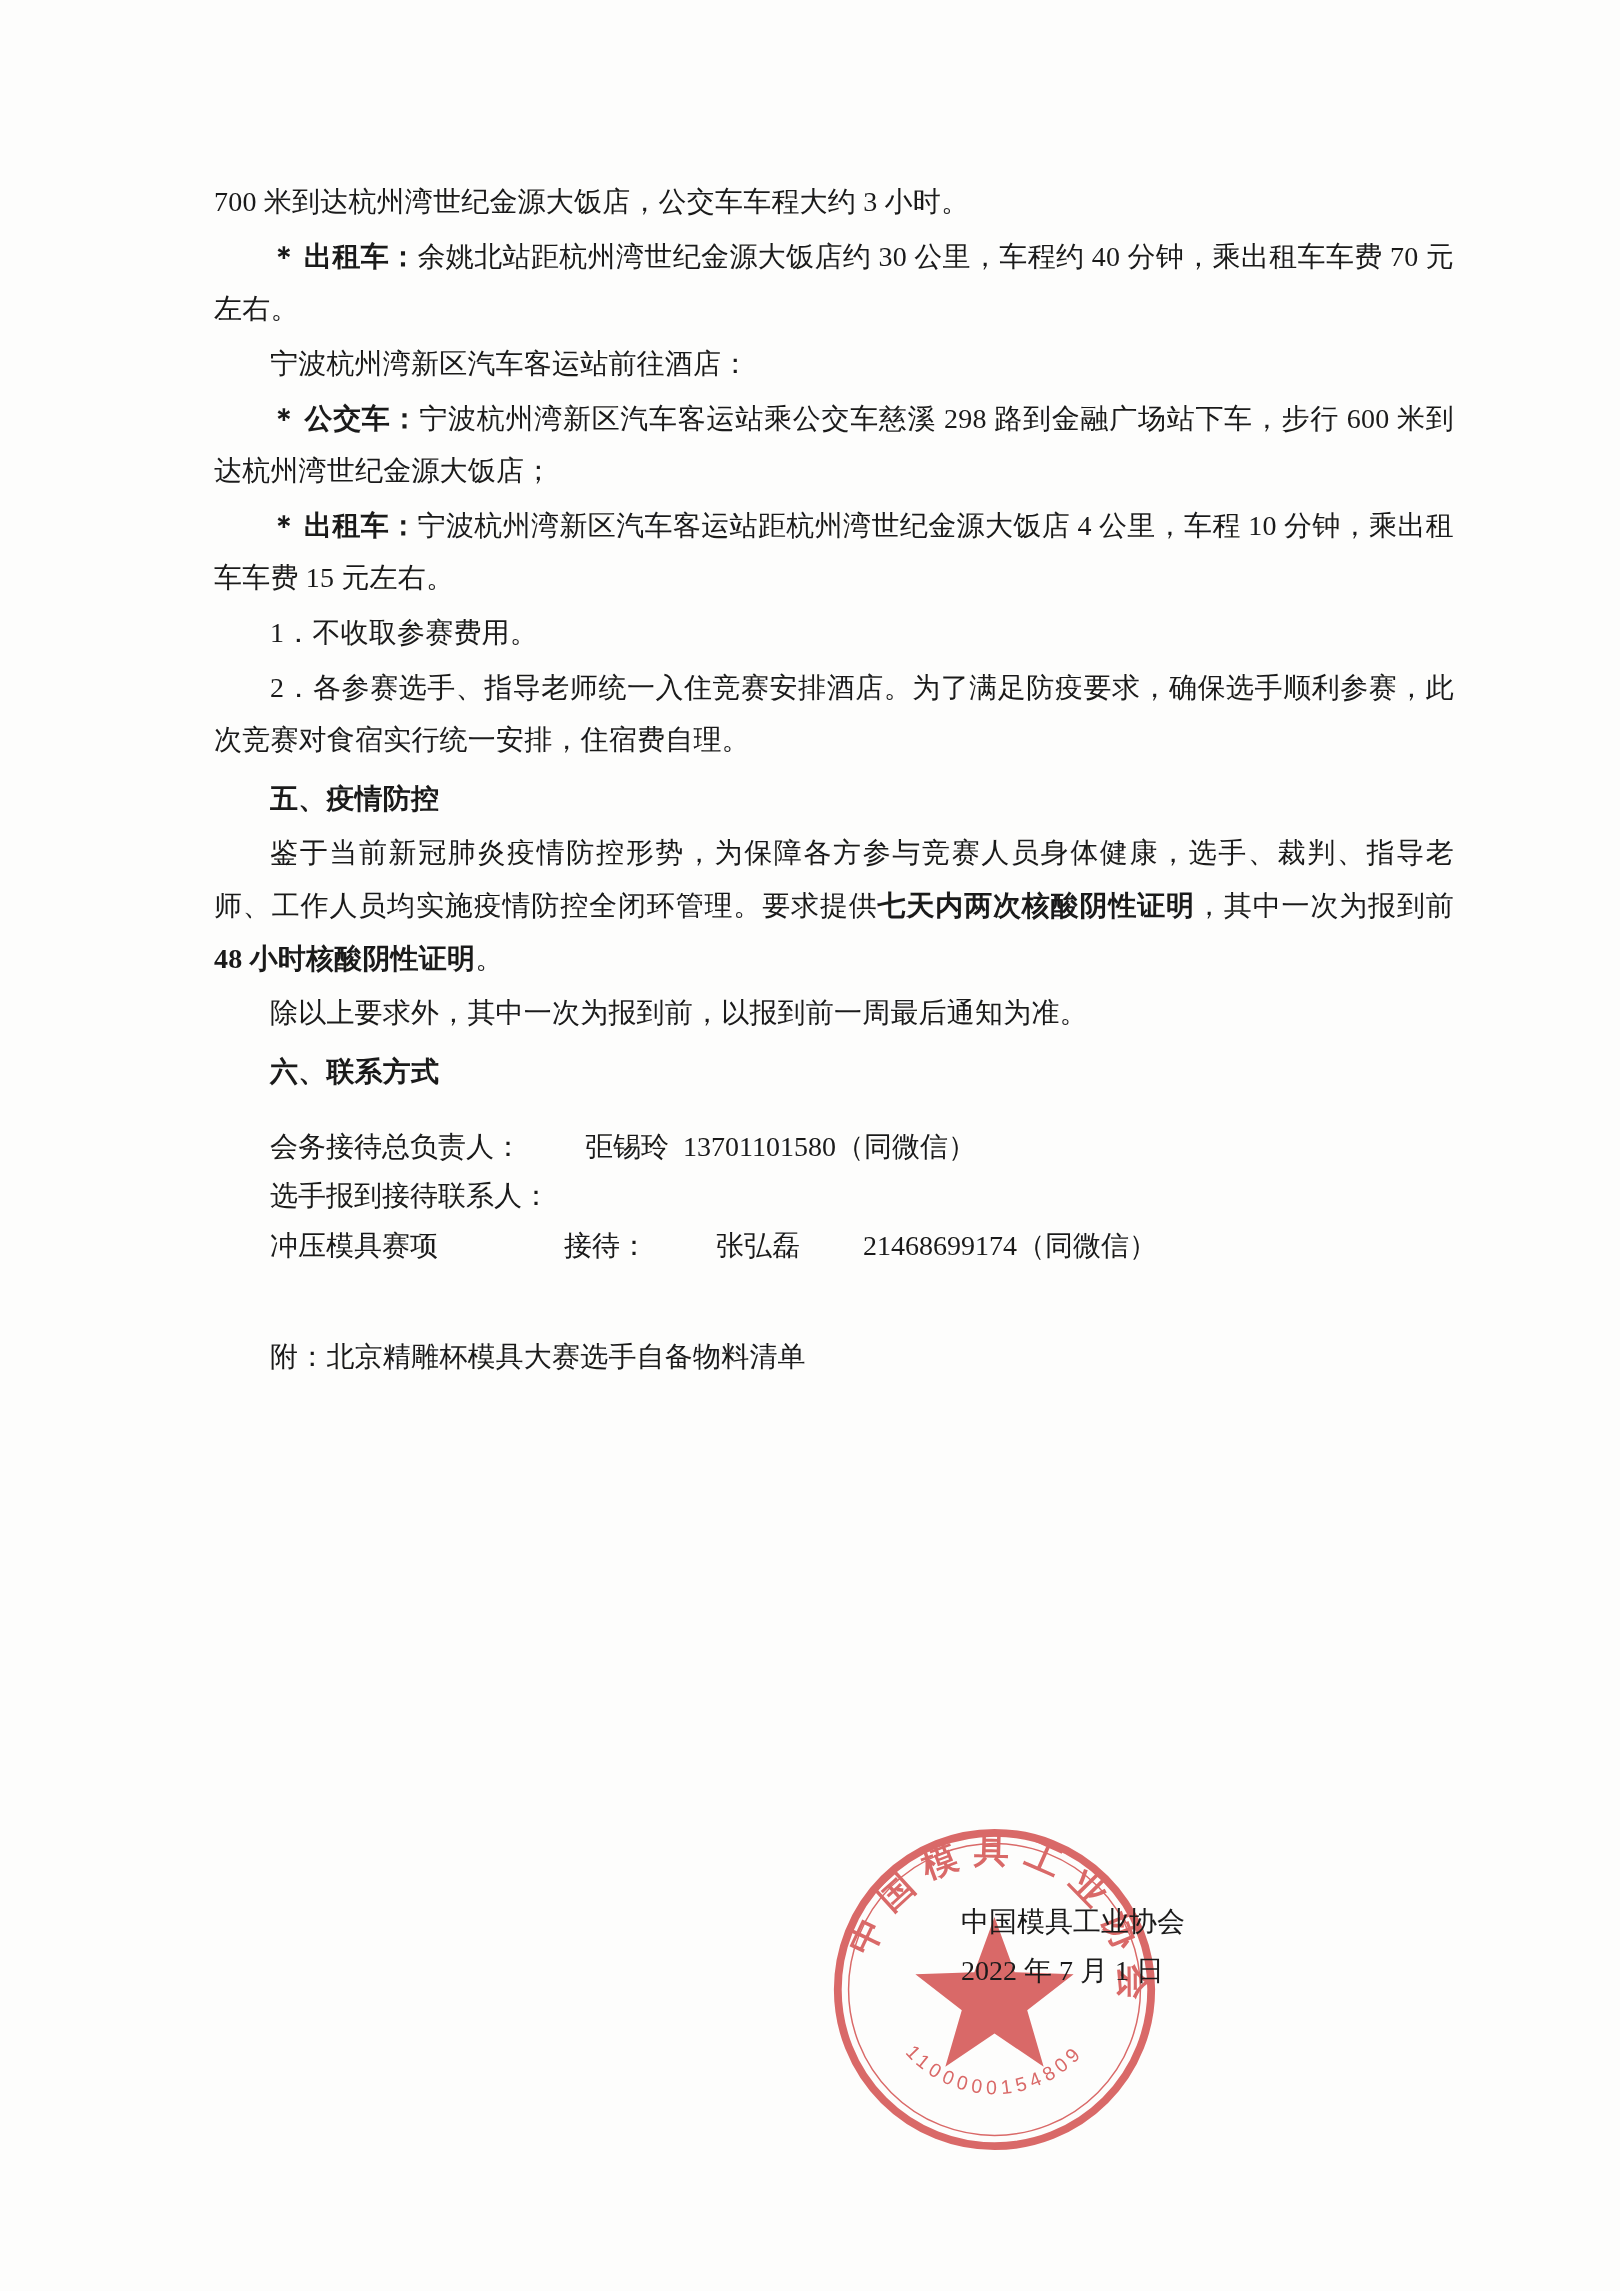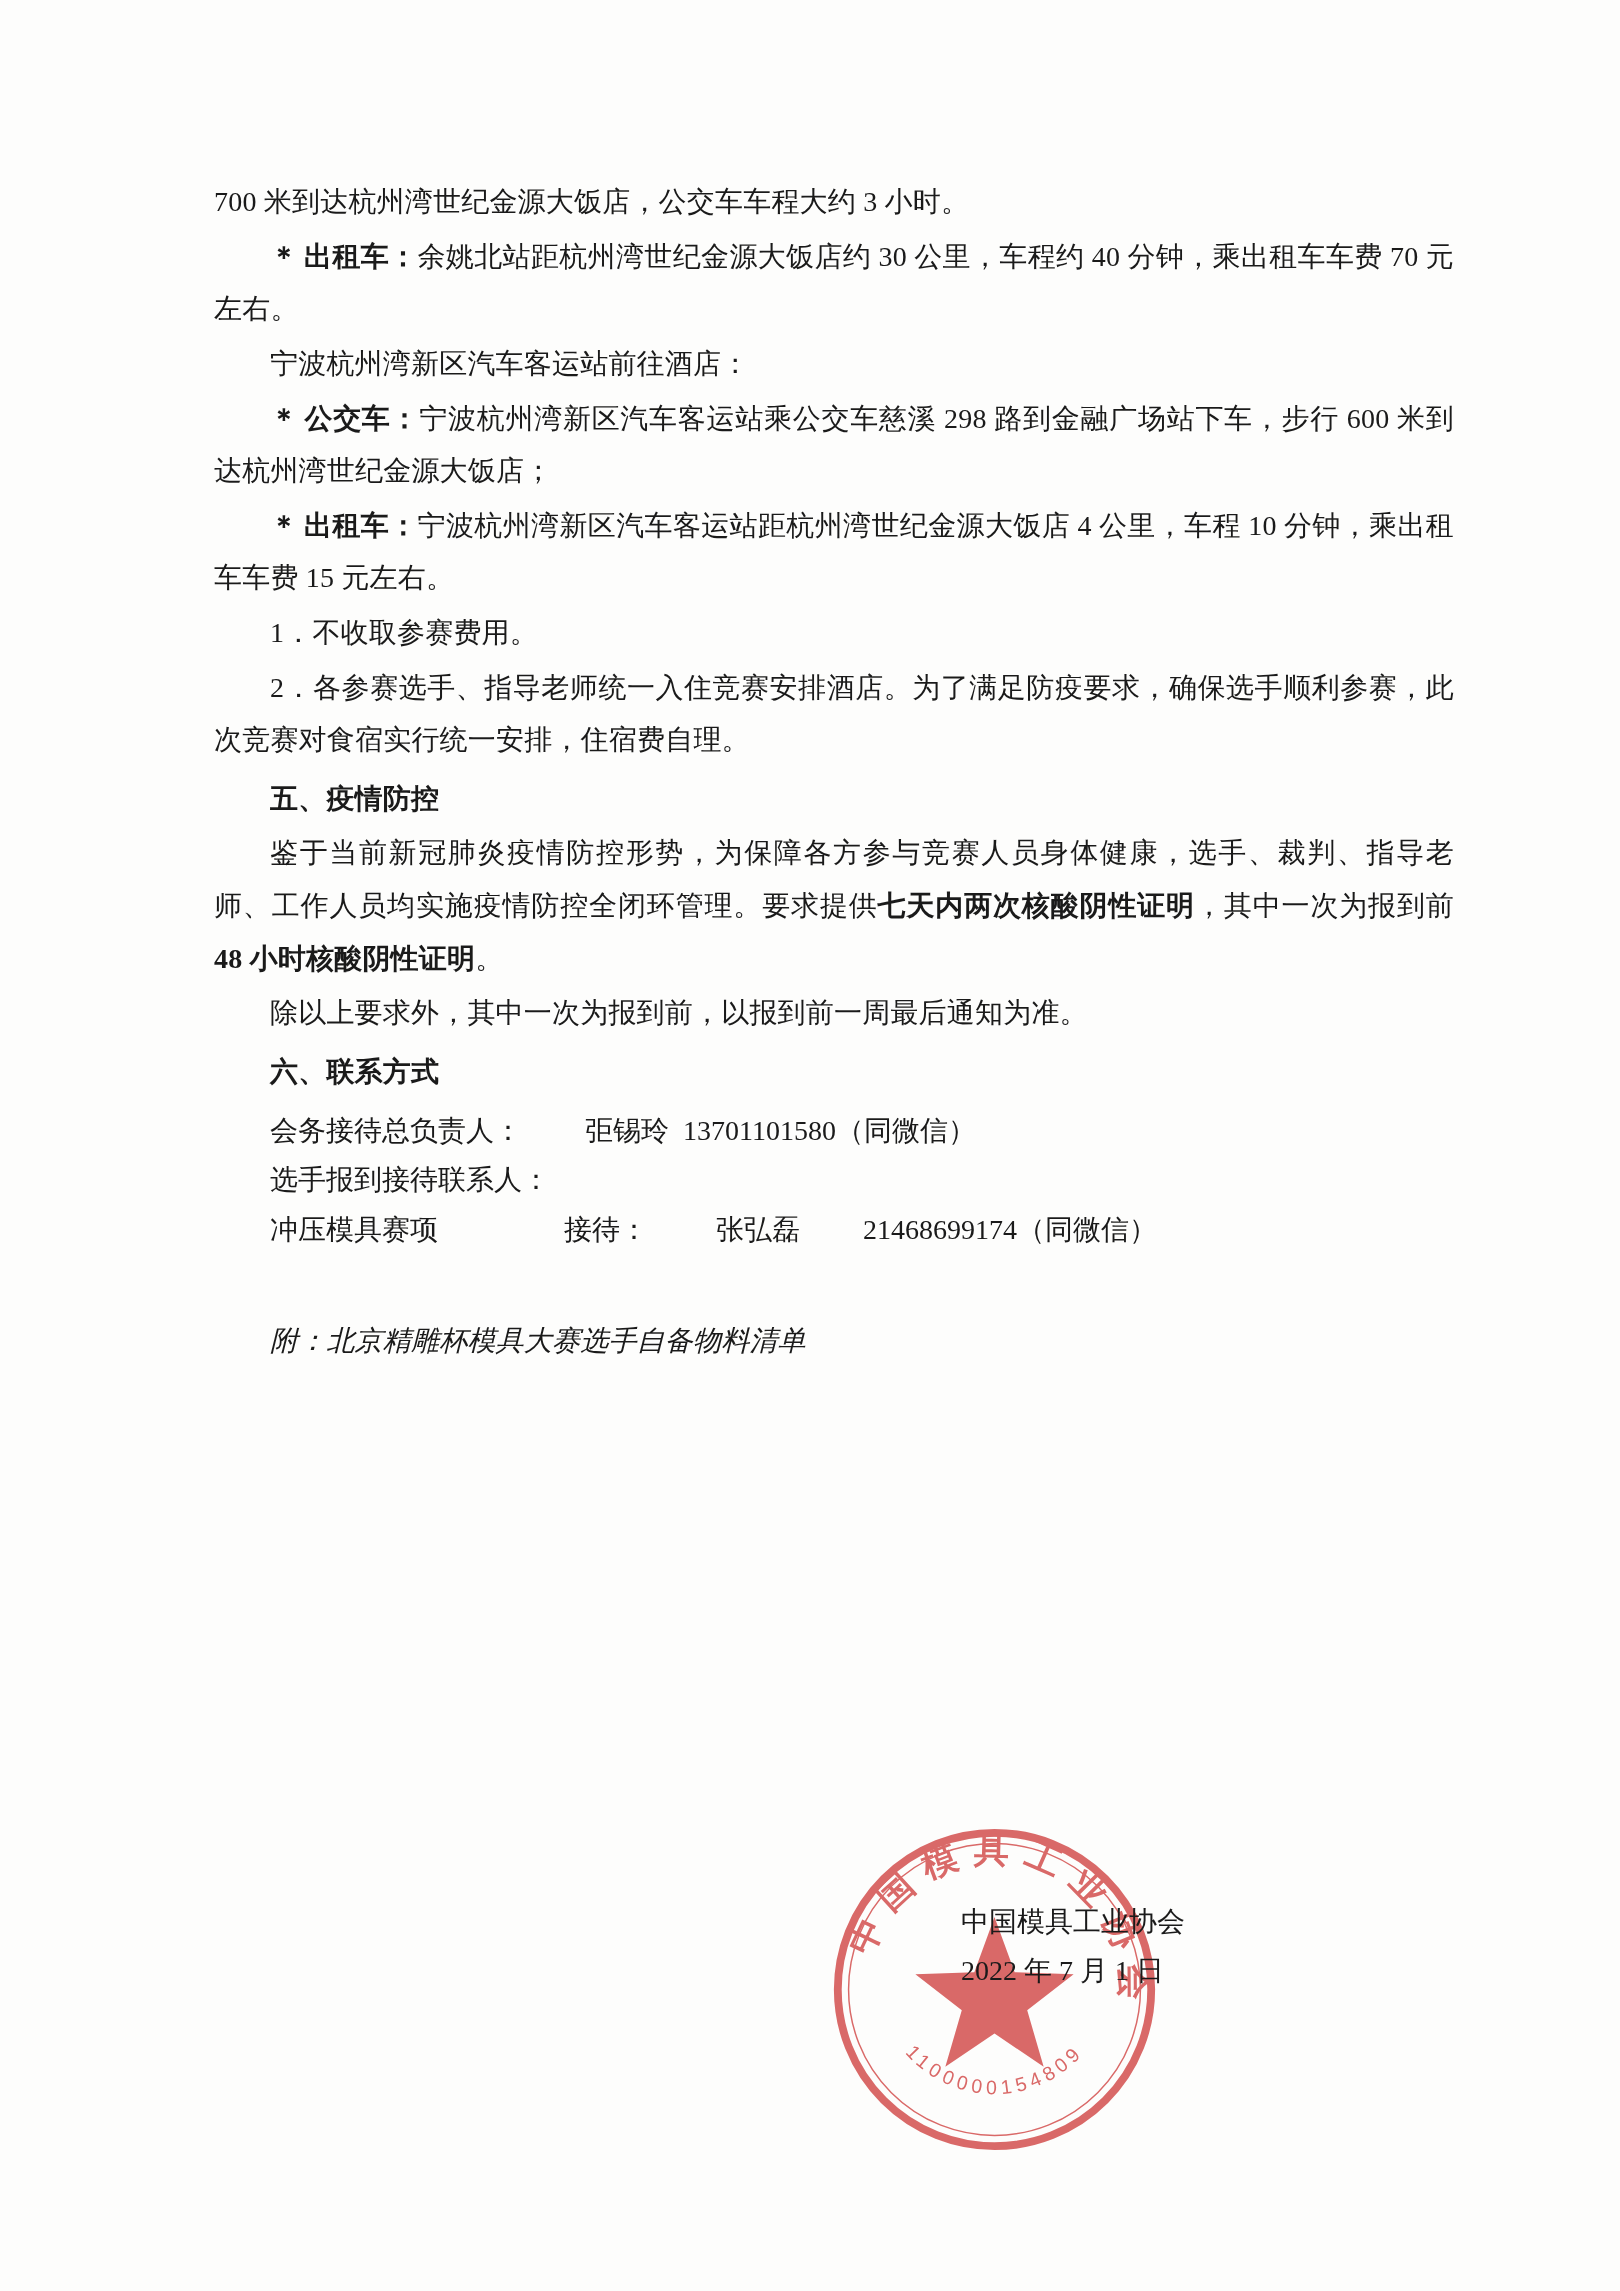--- a/index.html
+++ b/index.html
@@ -49,21 +49,21 @@
   }
   .bold { font-weight: bold; }
   .star {
     font-weight: bold;
     letter-spacing: 5.9px;
   }
   .blk { margin-bottom: 2px; }
 
   
   .contact-block {
-    margin-top: 9px;
+    margin-top: 25px;
     font-size: 28px;
     line-height: 1.72;
   }
   .contact-row {
     display: block;
     white-space: pre;
     text-indent: 56px;
   }
   .contact-table {
     margin-top: 2px;
@@ -79,21 +79,20 @@
   }
   .col-name { width: 294px; }
   .col-recv { width: 152px; }
   .col-person { width: 147px; }
   .col-phone { width: 392px; }
 
   .attach {
     margin-top: 59px;
     text-indent: 56px;
     font-size: 28px;
-    font-style: italic;
   }
 
   
   .sign {
     position: absolute;
     left: 961px;
     top: 1897px;
     font-size: 28px;
     line-height: 1.75;
     text-align: left;

